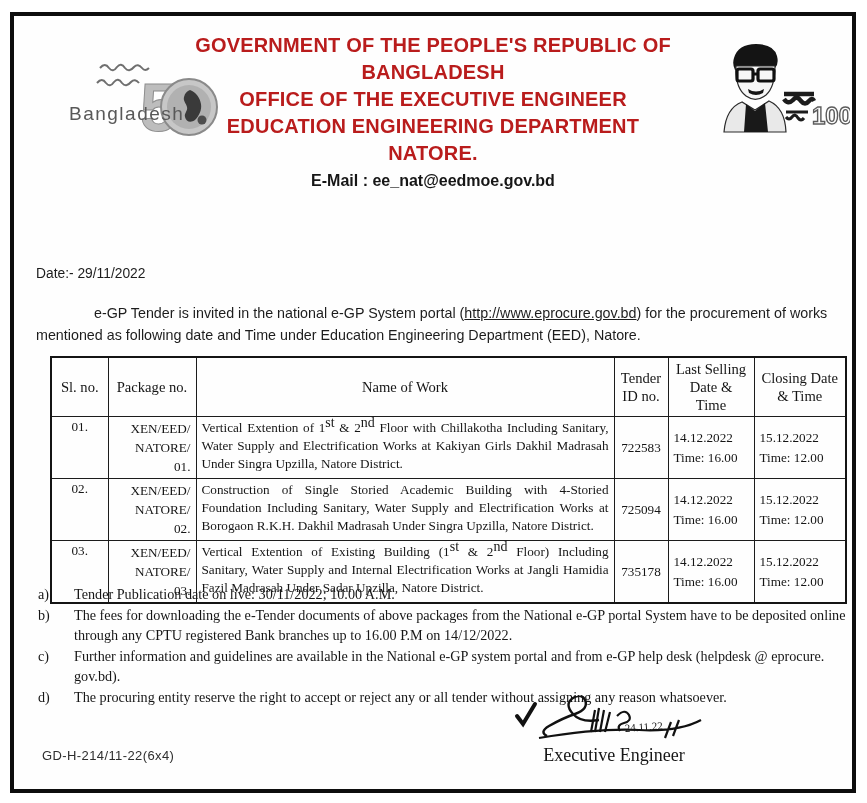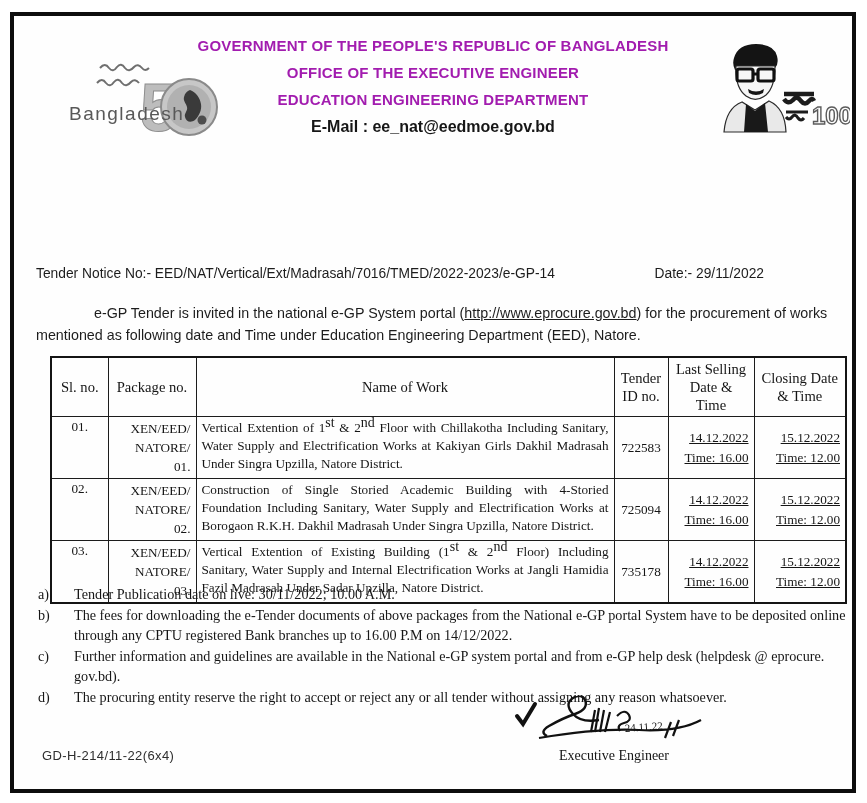--- a/index.html
+++ b/index.html
@@ -9,21 +9,21 @@
   }
   .frame{
     position:absolute;left:10px;top:12px;width:838px;height:773px;
     border:4px solid #0d0d0d;background:#fefefe;box-sizing:content-box;
   }
   
   .org-block{
     position:absolute;left:150px;right:150px;top:16px;text-align:center;
   }
   .org-line{
-    font-weight:bold;font-size:15px;line-height:27px;letter-spacing:.2px;color:#a21caf;
+    font-weight:bold;font-size:20px;line-height:27px;letter-spacing:.2px;color:#b91c1c;
   }
   .email-line{
     font-weight:bold;font-size:16px;line-height:27px;color:#161616;
   }
   .logo-left{position:absolute;left:28px;top:38px;width:182px;height:102px;}
   .logo-right{position:absolute;left:698px;top:20px;width:138px;height:100px;}
   
   .doc-title{
     position:absolute;left:0;right:0;top:188px;text-align:center;
   }
@@ -51,33 +51,33 @@
   }
   table.tender th,table.tender td{border:1.6px solid #1c1c1c;padding:2px 5px;box-sizing:border-box;}
   table.tender{border:2.5px solid #141414;}
   table.tender th{font-weight:normal;font-size:14.6px;line-height:18px;text-align:center;height:40px;vertical-align:middle;}
   table.tender td{height:60px;font-size:13.2px;}
   td.c-sl{text-align:center;vertical-align:top;padding-top:4px;font-size:13.6px;}
   td.c-pkg{text-align:right;vertical-align:middle;line-height:19px;font-size:13.6px;}
   td.c-work{text-align:justify;vertical-align:top;line-height:18px;padding:3px 7px;}
   td.c-work sup{font-size:14px;line-height:0;}
   td.c-id{text-align:center;vertical-align:middle;font-size:14px;}
-  td.c-dt{text-align:right;vertical-align:middle;font-size:14.4px;line-height:20px;text-decoration:underline;}
+  td.c-dt{text-align:left;vertical-align:middle;font-size:14.4px;line-height:20px;}
   
   .notes{
     position:absolute;left:24px;top:568px;width:820px;
     font-family:"Liberation Serif",serif;font-size:14.2px;line-height:20px;color:#161616;
   }
   .note{display:grid;grid-template-columns:36px 1fr;margin-bottom:1px;}
   
   .signature{
     position:absolute;left:468px;top:680px;width:264px;text-align:center;
     font-family:"Liberation Serif",serif;color:#161616;
   }
-  .signature .sig-line{font-size:14px;line-height:19px;}
+  .signature .sig-line{font-size:18px;line-height:19px;}
   
   .gd-code{
     position:absolute;left:28px;top:732px;font-size:13px;letter-spacing:.4px;color:#2e2e2e;
   }
 </style>
 </head>
 <body>
 
 <div class="page">
   <div class="frame">
@@ -95,20 +95,21 @@
         <circle cx="160" cy="66" r="4.5" fill="#4d4d4d"></circle>
 
         <text x="27" y="66" font-family="'Liberation Sans',sans-serif" font-size="19" letter-spacing="1.5" fill="#585858">Bangladesh</text>
       </svg>
     </div>
 
     <div class="org-block">
       <div class="org-line">GOVERNMENT OF THE PEOPLE'S REPUBLIC OF BANGLADESH</div>
       <div class="org-line">OFFICE OF THE EXECUTIVE ENGINEER</div>
       <div class="org-line">EDUCATION ENGINEERING DEPARTMENT</div>
+      <div class="org-line">NATORE.</div>
       <div class="email-line">E-Mail : ee_nat@eedmoe.gov.bd</div>
     </div>
 
     <div class="logo-right">
       <svg width="138" height="100" viewBox="0 0 138 100">
 
         <path d="M22,22 q4,-14 22,-14 q18,0 21,12 q2,8 -2,12 l-40,2 q-3,-6 -1,-12 z" fill="#141414"></path>
         <path d="M24,30 q-1,22 10,30 q10,7 20,-1 q9,-8 9,-29 z" fill="#f6f6f6" stroke="#2a2a2a" stroke-width="1.2"></path>
         <rect x="25" y="33" width="16" height="12" rx="2" fill="none" stroke="#101010" stroke-width="3.2"></rect>
         <rect x="46" y="33" width="16" height="12" rx="2" fill="none" stroke="#101010" stroke-width="3.2"></rect>
@@ -119,21 +120,20 @@
 
         <path d="M72,58 h30 M72,63 q4,6 9,1 q4,-5 8,1 q4,5 8,0 q3,-4 5,0" fill="none" stroke="#1c1c1c" stroke-width="4.5"></path>
         <path d="M74,76 h22 M74,81 q3,4 6,0 q3,-4 6,1 q3,4 6,0" fill="none" stroke="#1c1c1c" stroke-width="3"></path>
 
         <text x="100" y="88" font-family="'Liberation Sans',sans-serif" font-size="24" font-weight="bold" fill="none" stroke="#5c5c5c" stroke-width="1.4">100</text>
       </svg>
     </div>
 
 
     <div class="notice-row">
-      <span>Tender Notice No:-  EED/NAT/Vertical/Ext/Madrasah/7016/TMED/2022-2023/e-GP-14</span>
       <span>Date:- 29/11/2022</span>
     </div>
 
     <div class="intro"><span>e-GP Tender is invited  in the national e-GP System  portal (</span><span class="url">http://www.eprocure.gov.bd</span><span>)  for the procurement of works  mentioned as following  date and Time under Education Engineering Department (EED), Natore.</span></div>
 
     <table class="tender">
       <colgroup>
         <col style="width:57px">
           <col style="width:88px">
           <col style="width:418px">

